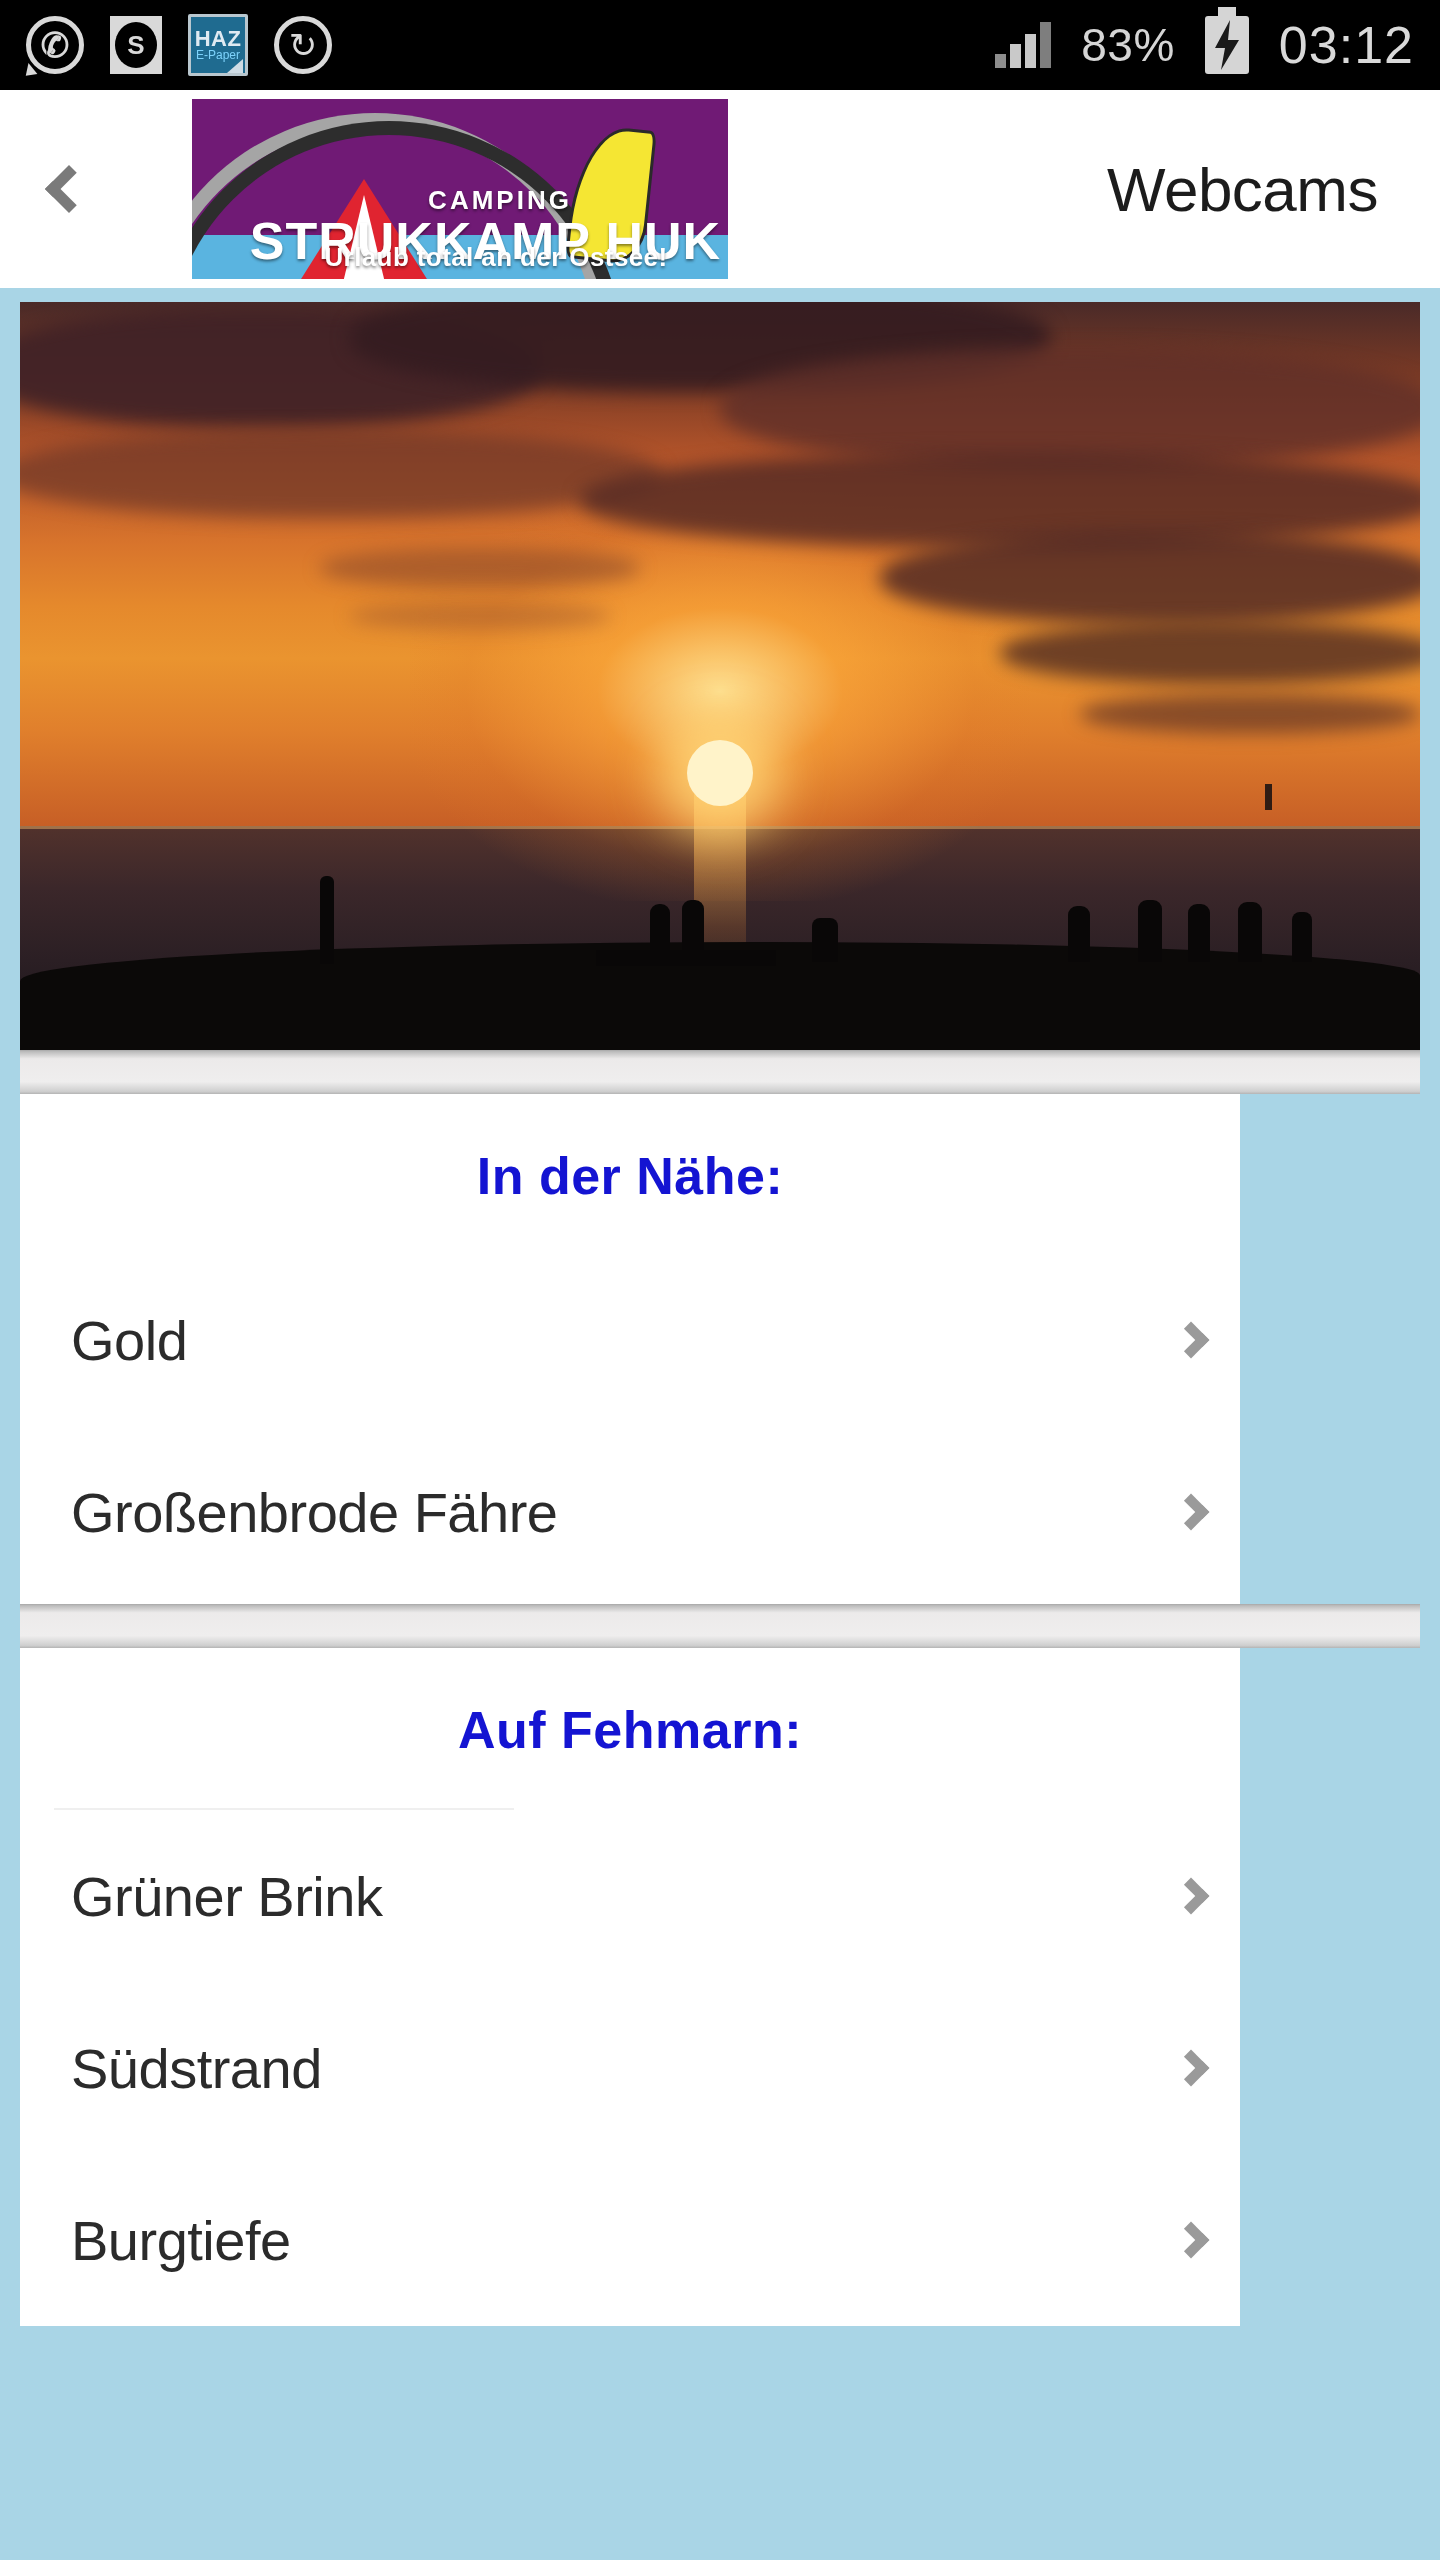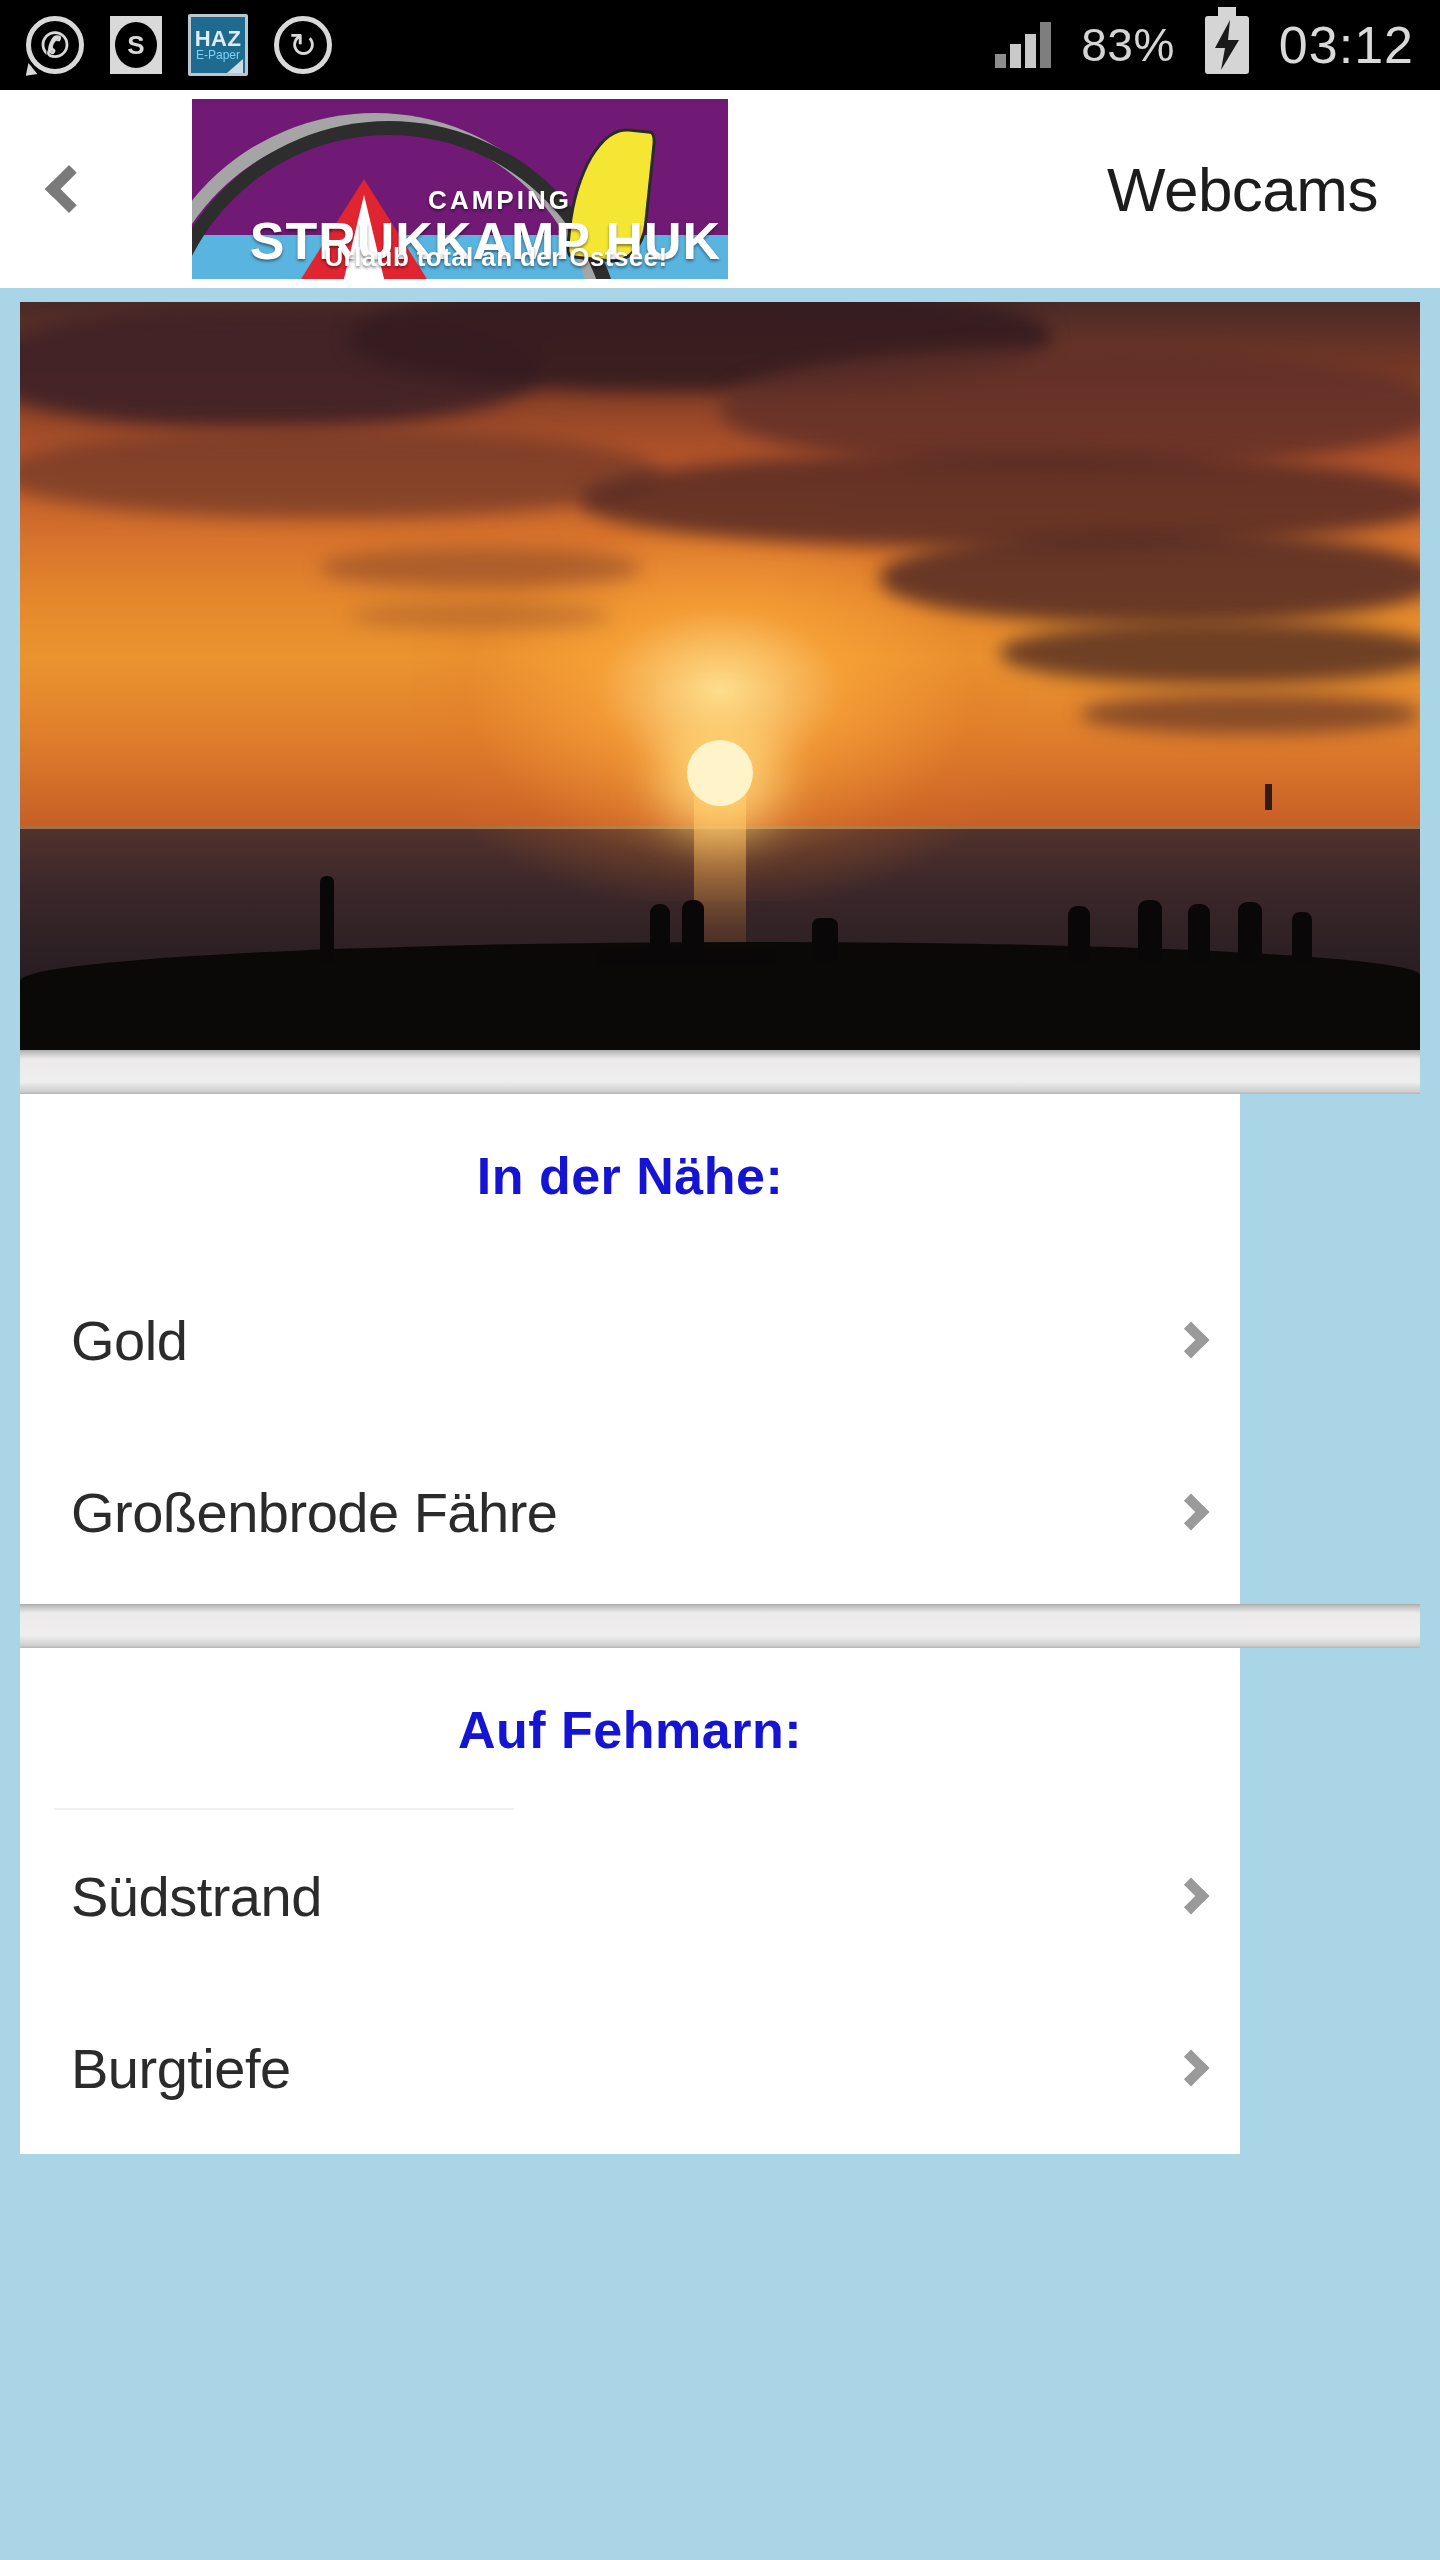--- a/index.html
+++ b/index.html
@@ -368,20 +368,24 @@
   </div>
   <div class="pad-bot"></div>
 </div>
 
 <div class="gapbar"></div>
 
 <div class="card">
   <div class="section-title">Auf Fehmarn:</div>
   <div class="row-div"></div>
 
+  <div class="row">
+    <span class="row-label">Grüner Brink</span>
+    <span class="chev-r"></span>
+  </div>
 
   <div class="row">
     <span class="row-label">Südstrand</span>
     <span class="chev-r"></span>
   </div>
 
   <div class="row">
     <span class="row-label">Burgtiefe</span>
     <span class="chev-r"></span>
   </div>

